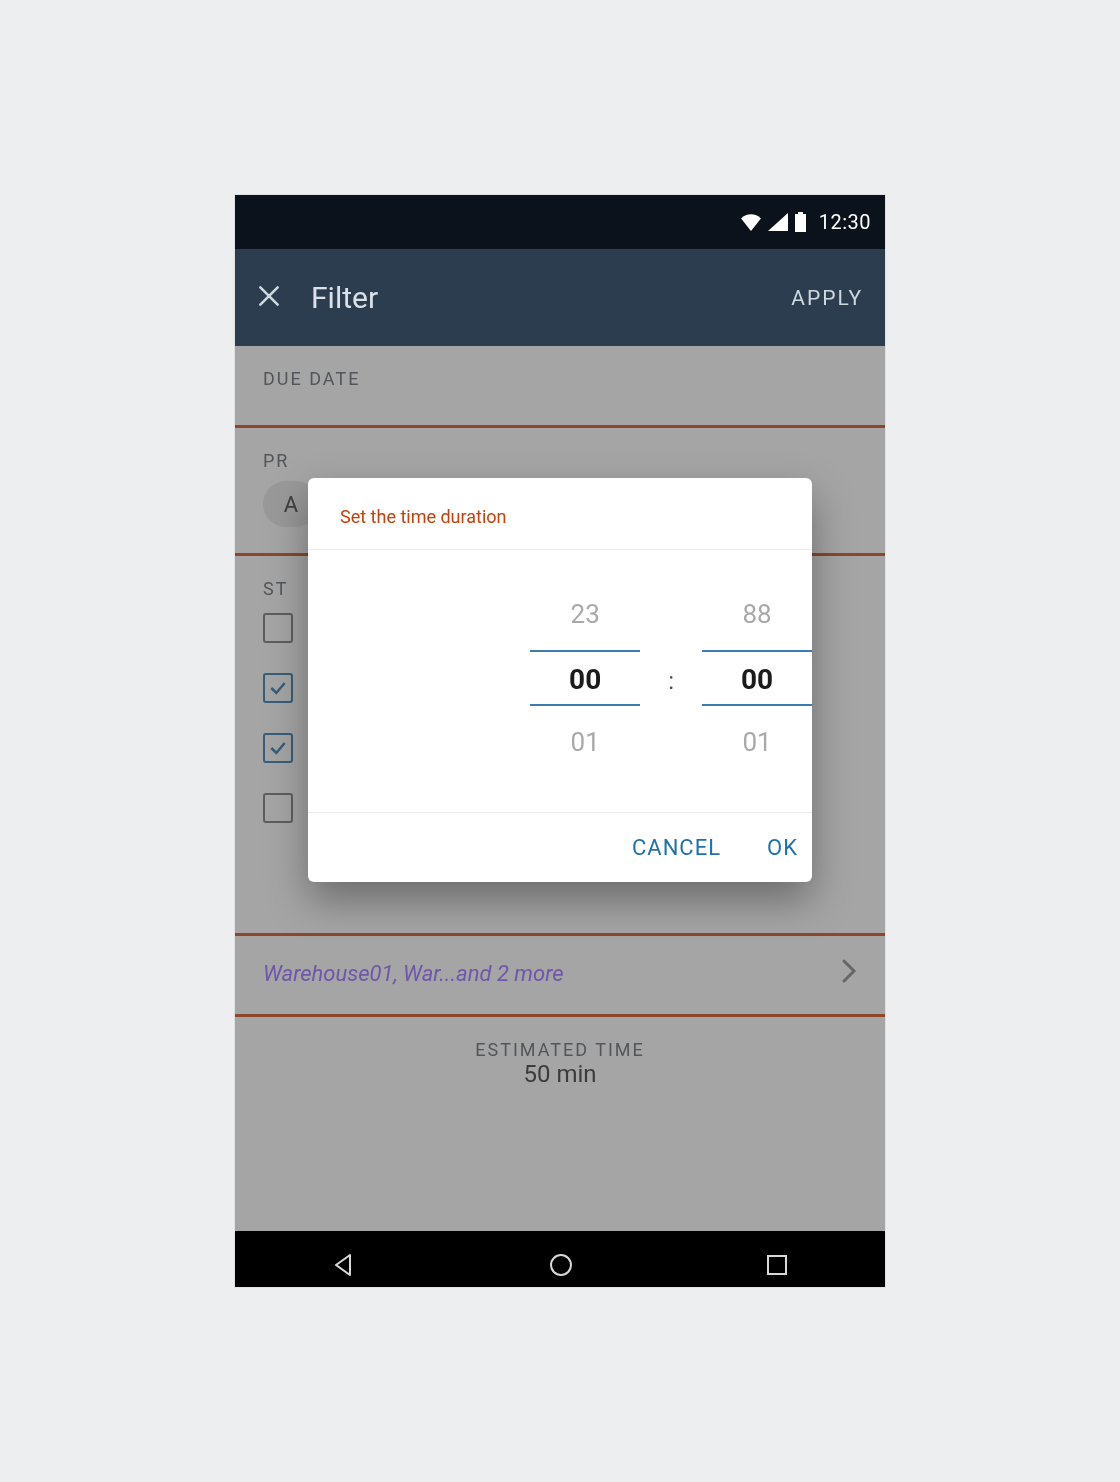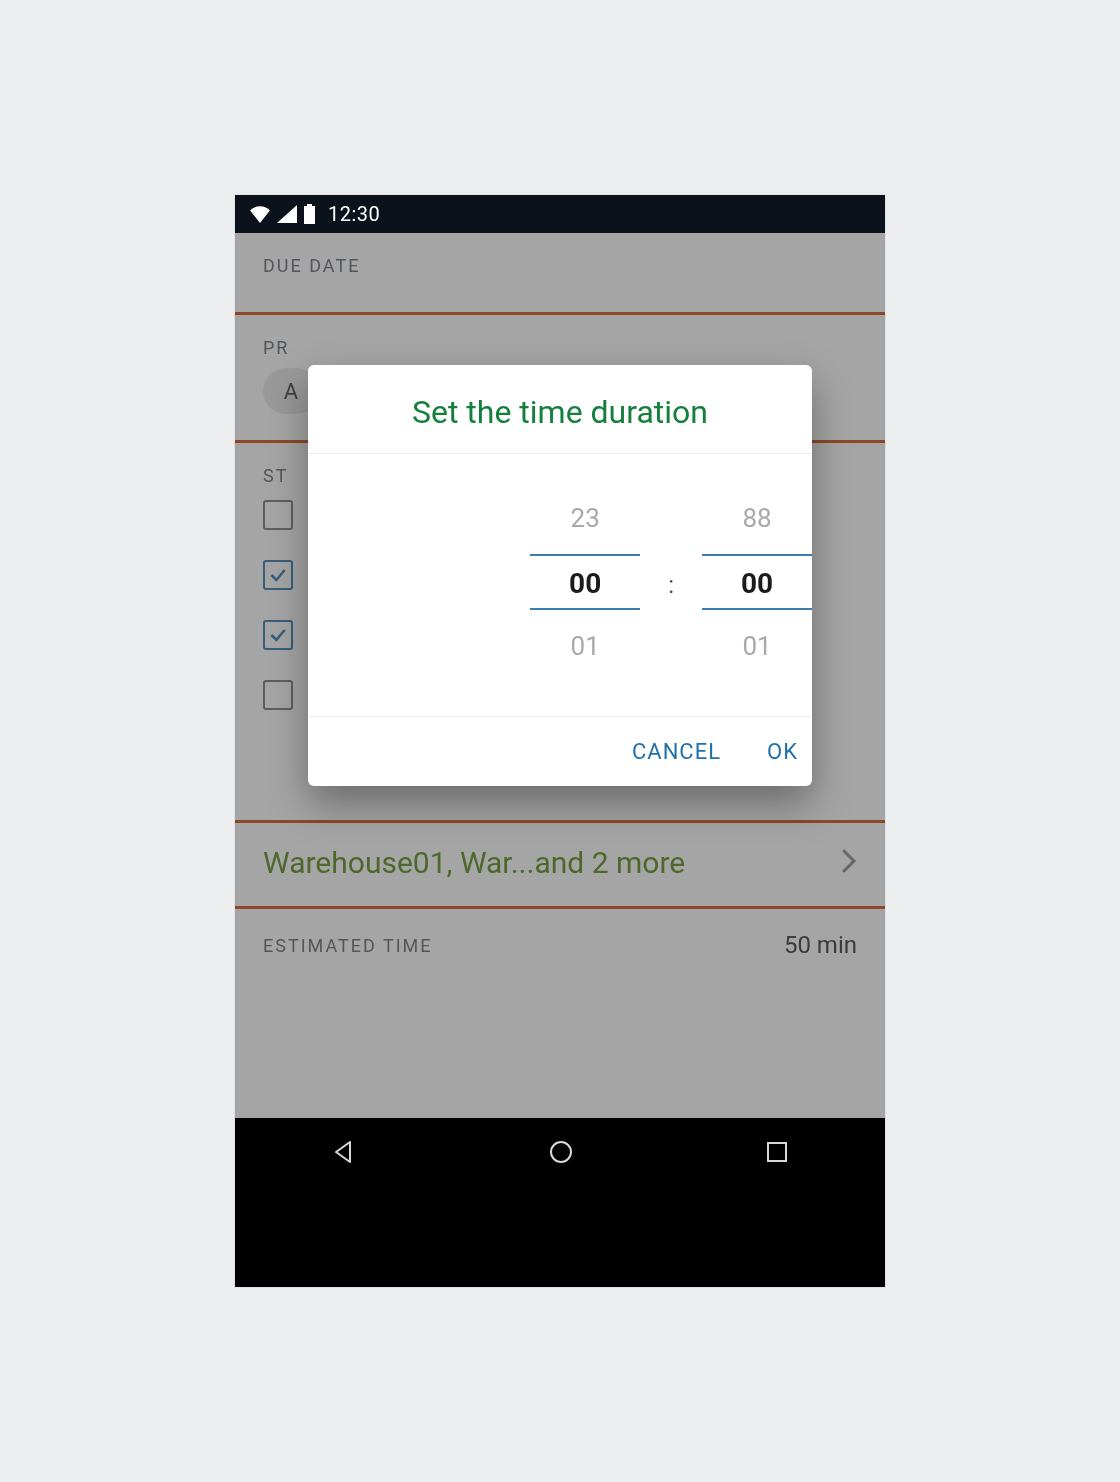--- a/index.html
+++ b/index.html
@@ -14,24 +14,25 @@
   .device {
     width: 650px;
     height: 1092px;
     background: #000;
     position: relative;
     overflow: hidden;
     box-shadow: 0 0 0 1px rgba(0,0,0,0.05);
   }
   
   .status-bar {
-    height: 38px;
+    height: 54px;
     background: #0b121b;
     display: flex;
     align-items: center;
+    justify-content: flex-end;
     padding: 0 14px;
     gap: 6px;
     color: #fff;
   }
   .status-bar .time { font-size: 20px; margin-left: 6px; letter-spacing: .5px; }
   .status-bar svg { display: block; }
   
   .app-bar {
     height: 97px;
     background: #2d3d50;
@@ -55,21 +56,21 @@
     padding: 22px 28px 26px;
     background: #ebebeb;
   }
   .section .label {
     font-size: 18px;
     letter-spacing: 2px;
     color: #555c63;
     margin-bottom: 10px;
   }
   .section .value-link { font-size: 26px; color: #216a9c; }
-  .section .value-text { font-size: 30px; color: #4d7c0f; }
+  .section .value-text { font-size: 22px; color: #8b5cf6; font-style: italic; }
   .chip {
     display:inline-flex; align-items:center; justify-content:center;
     min-width: 56px; height:46px; border-radius:23px;
     background:#d6d6d6; color:#333; font-size:22px; padding:0 18px;
   }
   .status-list { display:flex; flex-direction:column; gap:30px; margin-top:14px; }
   .checkbox {
     width:30px; height:30px; border:2px solid #6b6b6b; border-radius:3px;
     display:flex; align-items:center; justify-content:center; background:#ebebeb;
   }
@@ -91,24 +92,23 @@
     left:50%; top: 270px;
     transform: translateX(-50%);
     width: 504px;
     background:#fff;
     border-radius:6px;
     box-shadow: 0 18px 40px rgba(0,0,0,0.35);
     overflow:hidden;
   }
   .dialog-header {
     padding: 28px 32px 22px;
-    font-size: 32px;
-    color:#15803d;
+    font-size: 18px;
+    color:#c2410c;
     border-bottom:1px solid #ececec;
-    text-align:center;
   }
   .pickers {
     display:flex; align-items:center; justify-content:flex-end;
     gap: 28px;
     padding: 42px 0 48px;
   }
   .picker-col { width:110px; text-align:center; }
   .picker-col .faded { color:#a9a9a9; font-size:26px; height:44px; line-height:44px; }
   .picker-col .current {
     font-size:28px; color:#1b1b1b; height:56px; line-height:56px;
@@ -147,20 +147,31 @@
     </span>
     <span>
       <svg width="13" height="20" viewBox="0 0 13 20">
           <rect x="4" y="0" width="5" height="2" fill="#fff"></rect>
           <rect x="1" y="2" width="11" height="18" fill="#fff"></rect>
         </svg>
     </span>
     <span class="time">12:30</span>
   </div>
 
+  <div class="app-bar">
+    <div class="close">
+      <span>
+        <svg width="26" height="26" viewBox="0 0 24 24">
+            <path d="M4 4 L20 20 M20 4 L4 20" stroke="#cfd7df" stroke-width="2.4" stroke-linecap="round"></path>
+          </svg>
+      </span>
+    </div>
+    <div class="title">Filter</div>
+    <div class="apply">APPLY</div>
+  </div>
 
   <div class="content">
 
     <div class="section">
       <div class="label">DUE DATE</div>
     </div>
 
     <div class="section">
       <div class="label">PR</div>
       <span class="chip">A</span>
@@ -192,21 +203,21 @@
       <div>
         <div class="value-text">Warehouse01, War...and 2 more</div>
       </div>
       <span class="chev">
         <svg width="16" height="26" viewBox="0 0 16 26">
             <path d="M3 3 L13 13 L3 23" stroke="#7a7a7a" stroke-width="3" fill="none" stroke-linecap="round"></path>
           </svg>
       </span>
     </div>
 
-    <div class="section est-row row-flex" style="border-bottom:none;">
+    <div class="section est-row row-flex" style="border-bottom:none;flex-direction:column;">
       <div class="label" style="margin-bottom:0;">ESTIMATED TIME</div>
       <div class="est-val">50 min</div>
     </div>
 
     <div class="overlay"></div>
 
     <div class="dialog" style="top:132px;">
       <div class="dialog-header">Set the time duration</div>
       <div class="pickers">
         <div class="picker-col">

